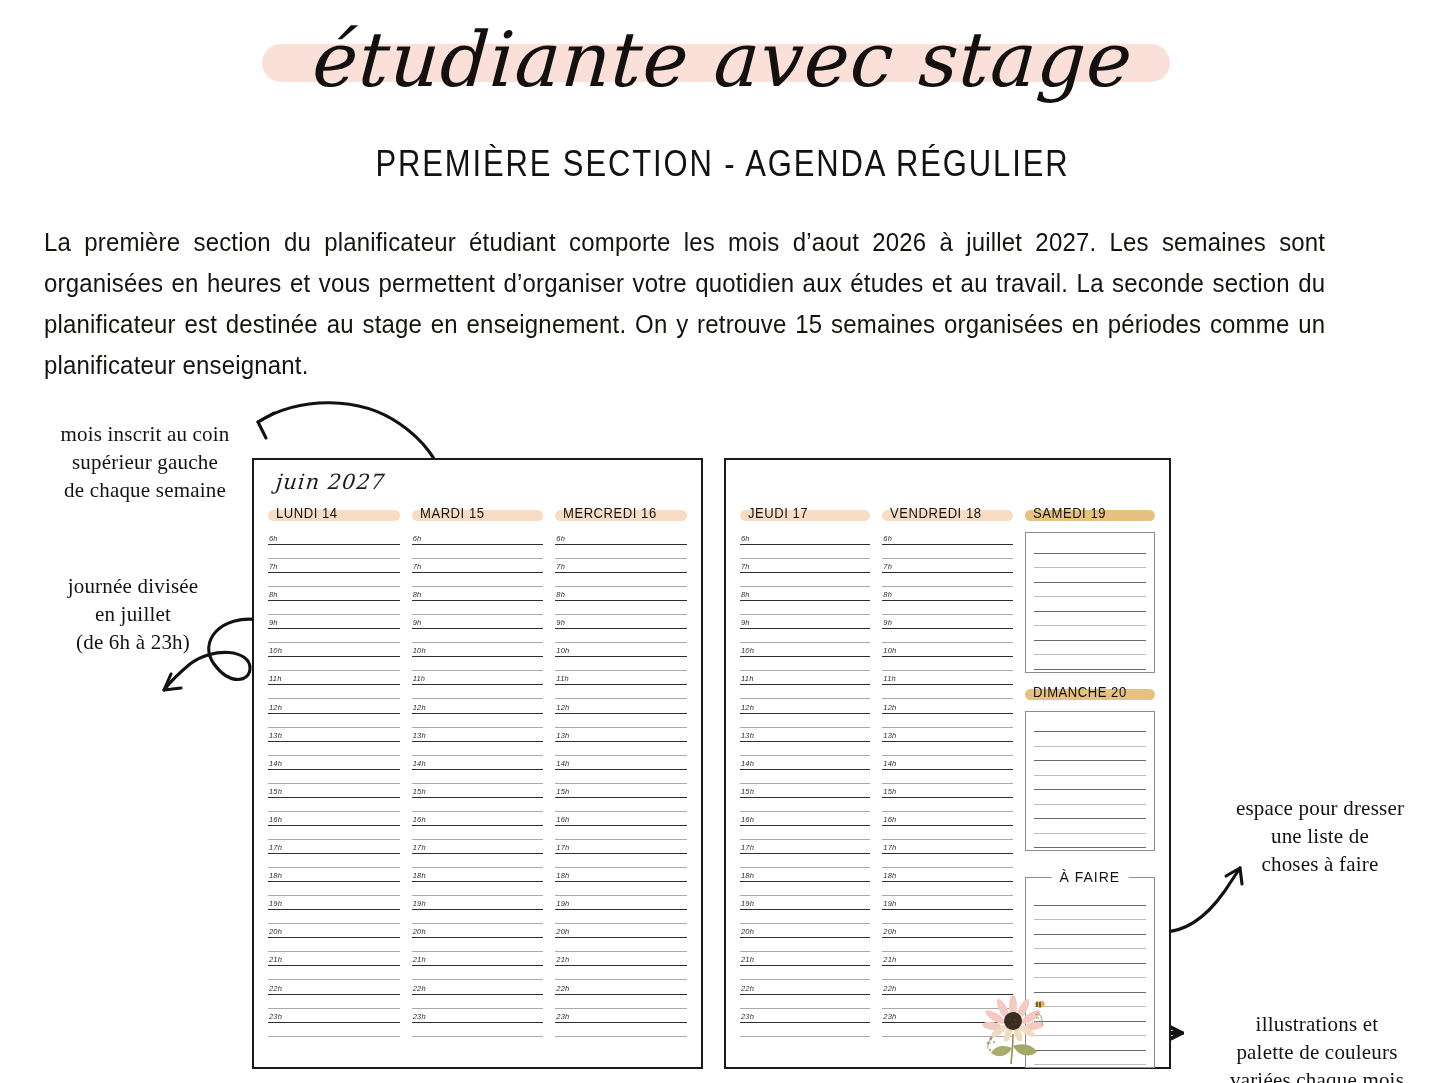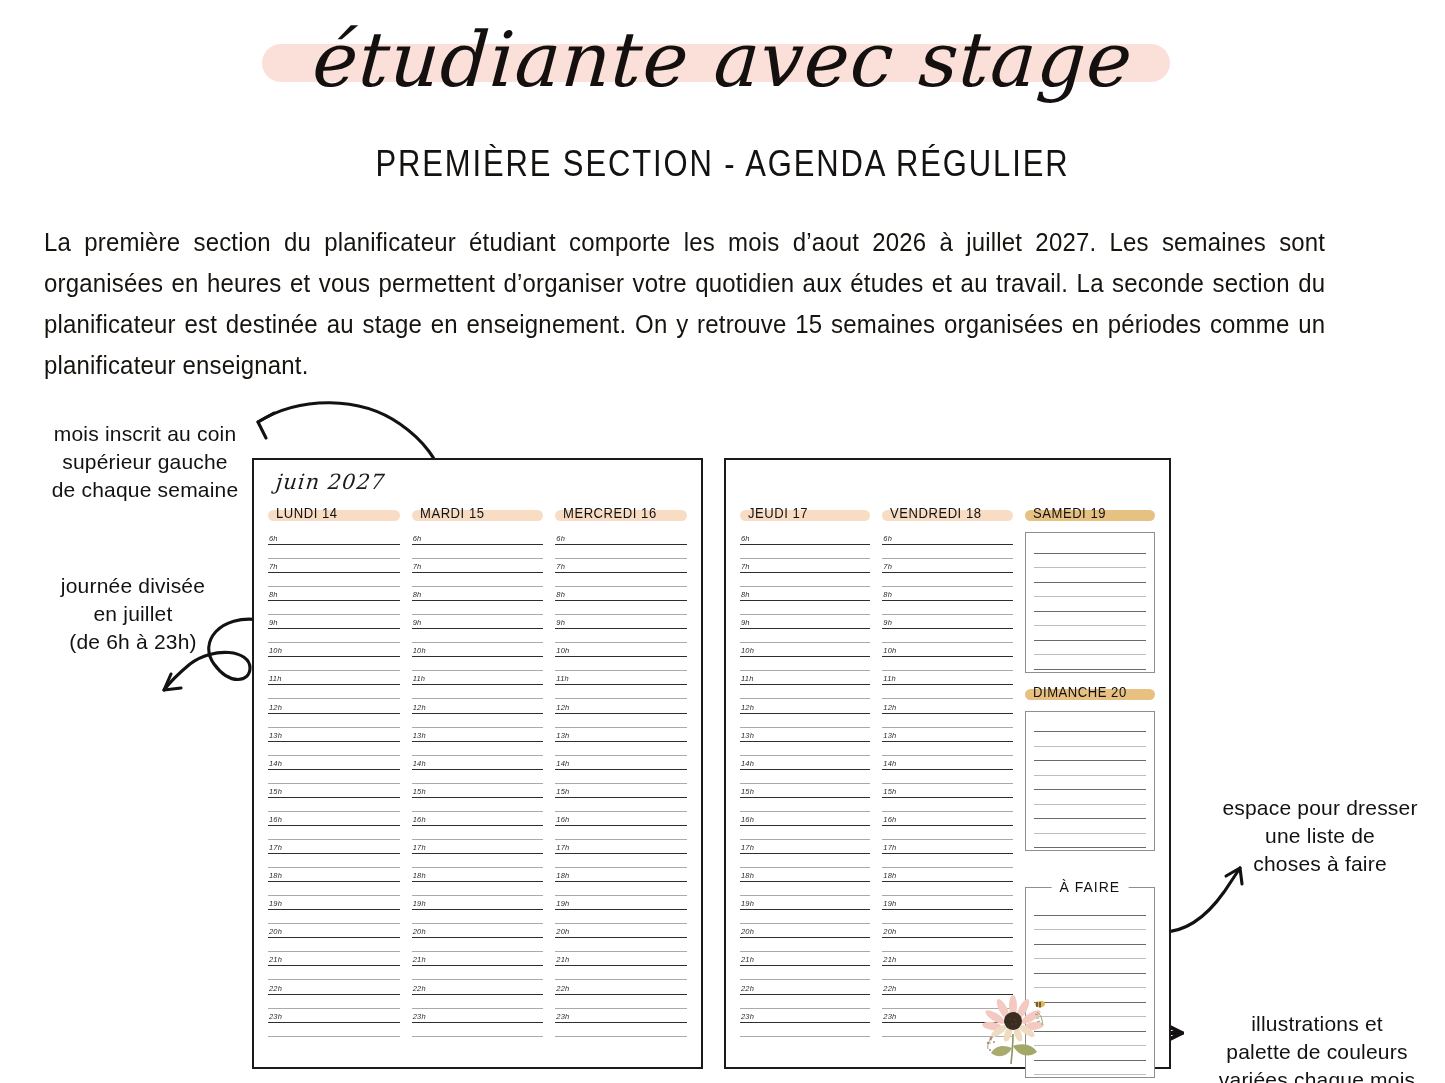--- a/index.html
+++ b/index.html
@@ -68,21 +68,21 @@
     text-align: justify;
     color: #17130f;
     letter-spacing: 0.2px;
     transform: scaleX(0.94);
     transform-origin: left top;
   }
 
   
   .annot {
     position: absolute;
-    font-family: Liberation Sans, sans-serif;
+    font-family: Liberation Serif, serif;
     font-size: 21px;
     line-height: 28px;
     color: #141210;
     text-align: center;
     letter-spacing: 0.2px;
     white-space: pre-line;
   }
   #annot-mois   { left: 40px;  top: 420px; width: 210px; }
   #annot-heures { left: 38px;  top: 572px; width: 190px; }
   #annot-liste  { left: 1212px;top: 794px; width: 216px; }
@@ -780,21 +780,21 @@
             <div class="bline dark" style="height: 14.5px;"></div>
             <div class="bline" style="height: 14.5px;"></div>
             <div class="bline dark" style="height: 14.5px;"></div>
             <div class="bline" style="height: 14.5px;"></div>
             <div class="bline dark" style="height: 14.5px;"></div>
             <div class="bline" style="height: 14.5px;"></div>
             <div class="bline dark" style="height: 14.5px;"></div>
           </div>
       </div>
 
-      <div class="box" id="box-todo" style="margin-top:36px;">
+      <div class="box" id="box-todo" style="margin-top:26px;">
         <div class="todo-head">
           <div class="todo-title">À FAIRE</div>
         </div>
         <div class="box-inner" style="padding-top:10px;">
             <div class="bline dark" style="height: 14.5px;"></div>
             <div class="bline" style="height: 14.5px;"></div>
             <div class="bline dark" style="height: 14.5px;"></div>
             <div class="bline" style="height: 14.5px;"></div>
             <div class="bline dark" style="height: 14.5px;"></div>
             <div class="bline" style="height: 14.5px;"></div>

